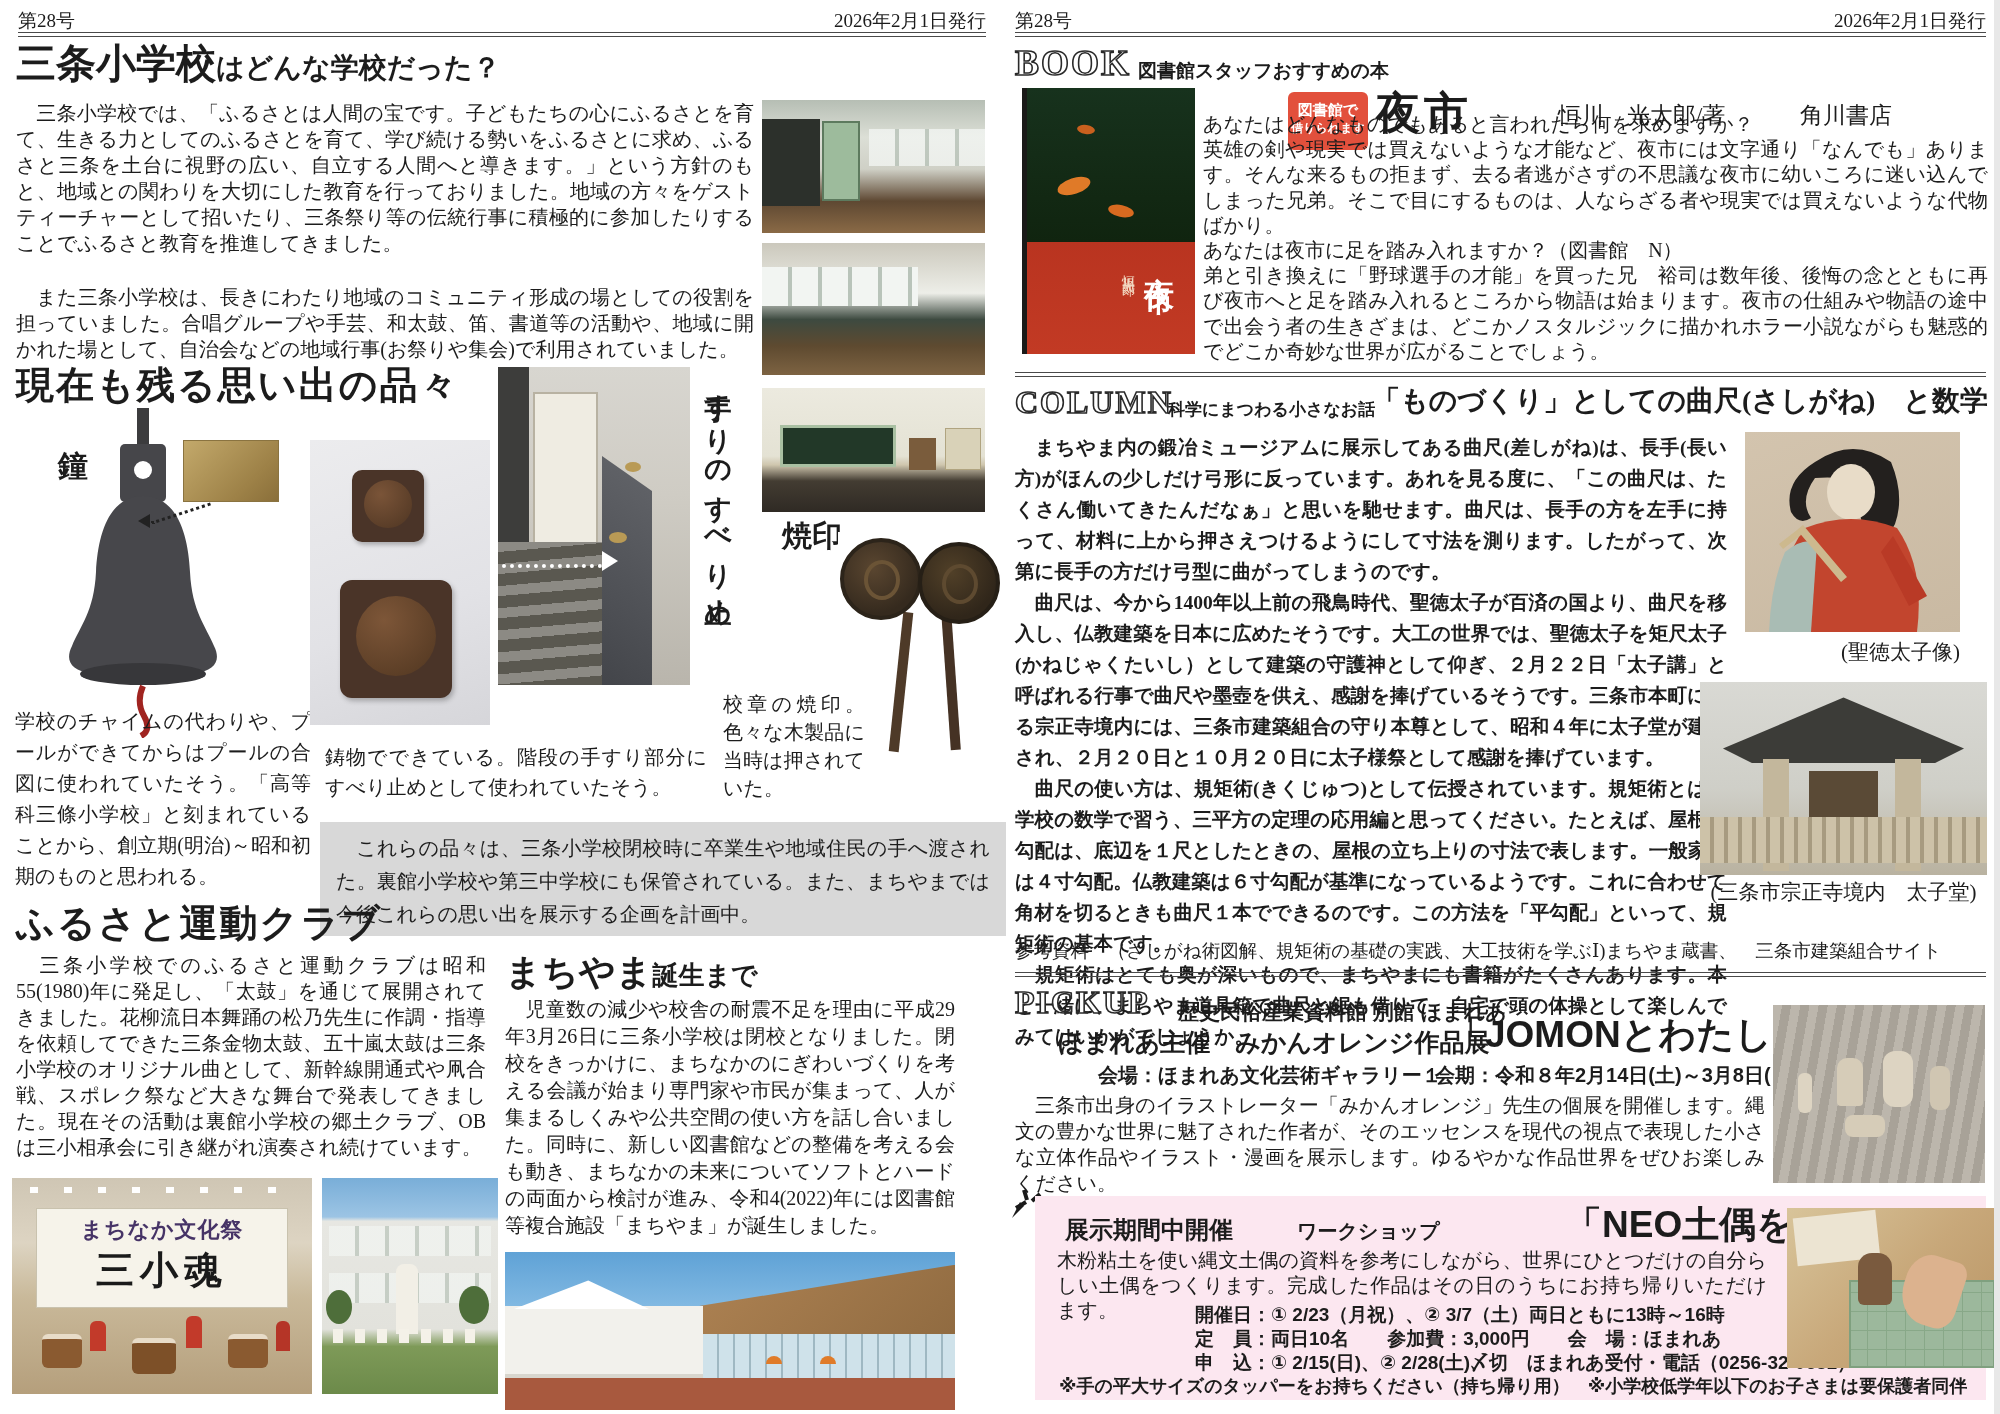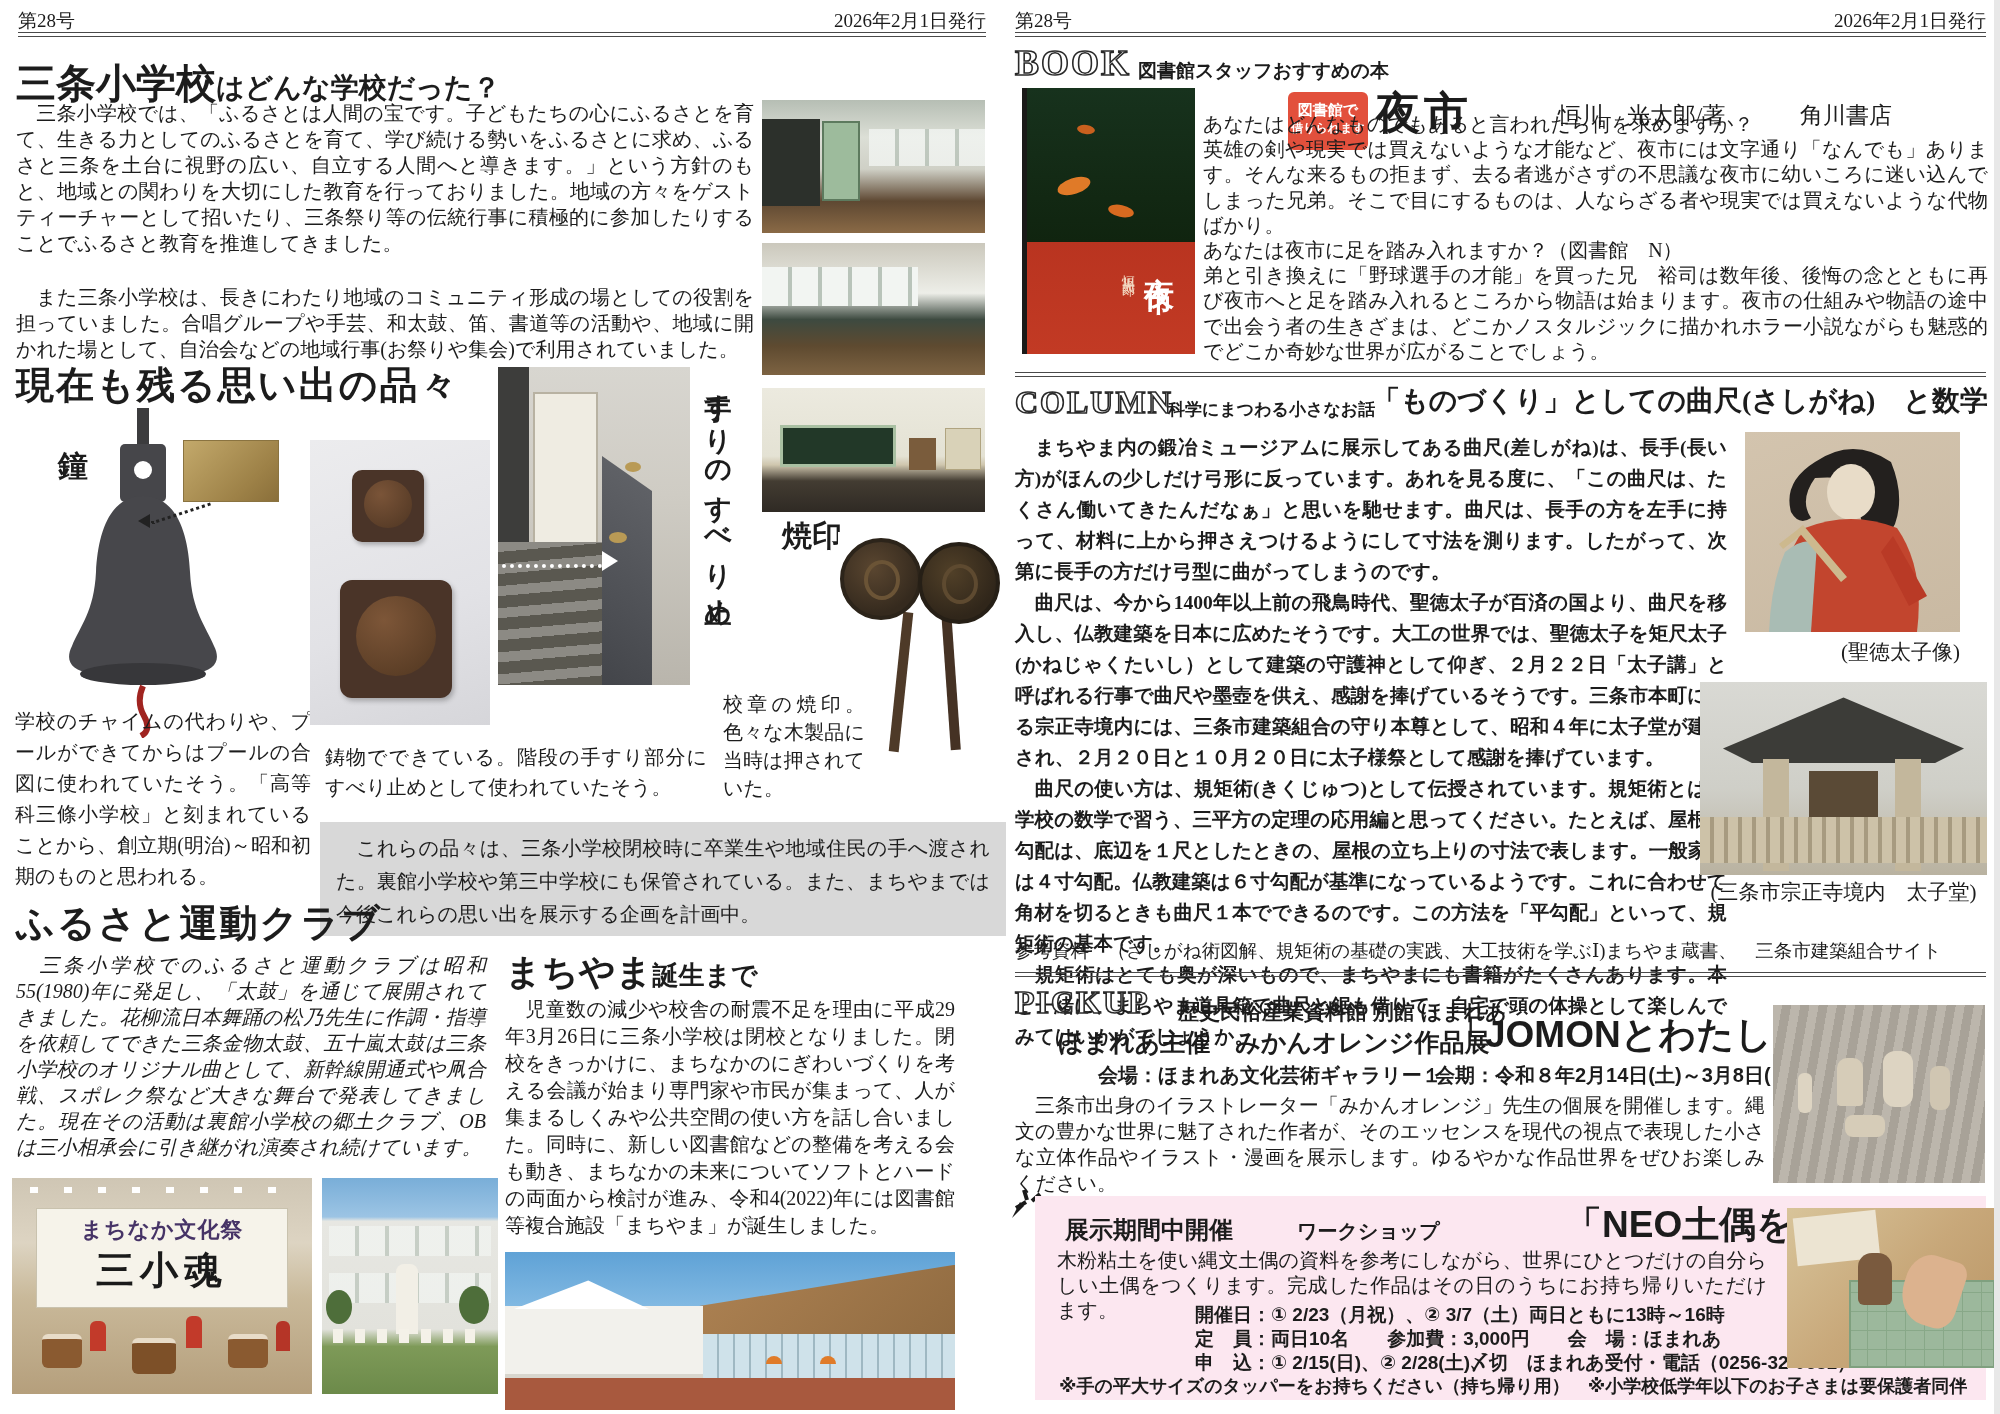--- a/index.html
+++ b/index.html
@@ -26,21 +26,21 @@
 </head>
 <body>
 
 <div id="canvas">
 
   <div class="abs" style="left:0;top:0;width:1000px;height:1414px;">
     <div class="abs issue" style="left:18px;top:8px;">第28号</div>
     <div class="abs pubdate" style="left:700px;top:8px;width:286px;">2026年2月1日発行</div>
     <div class="abs drule" style="left:18px;top:32px;width:968px;"></div>
 
-    <div class="abs" style="left:16px;top:56px;white-space:nowrap;">
+    <div class="abs" style="left:16px;top:36px;white-space:nowrap;">
       <span style="font-size:40px;font-weight:bold;">三条小学校</span><span style="font-size:28px;font-weight:bold;">はどんな学校だった？</span>
     </div>
     <div class="abs body20 just" style="left:16px;top:100px;width:738px;">　三条小学校では、「ふるさとは人間の宝です。子どもたちの心にふるさとを育て、生きる力としてのふるさとを育て、学び続ける勢いをふるさとに求め、ふるさと三条を土台に視野の広い、自立する人間へと導きます。」という方針のもと、地域との関わりを大切にした教育を行っておりました。地域の方々をゲストティーチャーとして招いたり、三条祭り等の伝統行事に積極的に参加したりすることでふるさと教育を推進してきました。</div>
     <div class="abs body20 just" style="left:16px;top:284px;width:738px;">　また三条小学校は、長きにわたり地域のコミュニティ形成の場としての役割を担っていました。合唱グループや手芸、和太鼓、笛、書道等の活動や、地域に開かれた場として、自治会などの地域行事(お祭りや集会)で利用されていました。</div>
 
     <div class="photo" style="left:762px;top:100px;width:223px;height:133px;background:linear-gradient(180deg,#b6beb4 0%,#dcdfd6 28%,#cfd0c6 52%,#5e4832 76%,#8a6a46 100%);">
       <div class="abs" style="left:0;top:14%;width:26%;height:66%;background:#2c302b;"></div>
       <div class="abs" style="left:27%;top:16%;width:17%;height:60%;background:#9dbb9c;border:2px solid #5d7a5e;"></div>
       <div class="abs winrow" style="left:48%;top:22%;width:52%;height:28%;opacity:.8;"></div>
     </div>
@@ -98,21 +98,21 @@
       <div class="abs" style="left:80px;top:10px;width:82px;height:82px;border-radius:50%;background:radial-gradient(circle at 40% 35%,#514028,#30261a 70%);border:4px solid #261f16;"></div>
       <div class="abs" style="left:104px;top:32px;width:36px;height:40px;border-radius:50%;border:4px solid #5e4a30;"></div>
     </div>
     <div class="abs cap just" style="left:723px;top:690px;width:142px;line-height:28px;">校章の焼印。色々な木製品に当時は押されていた。</div>
 
     <div class="abs" style="left:320px;top:822px;width:686px;height:114px;background:#d8d8d8;">
       <div class="cap just" style="padding:10px 16px;line-height:33px;">　これらの品々は、三条小学校閉校時に卒業生や地域住民の手へ渡された。裏館小学校や第三中学校にも保管されている。また、まちやまでは今後これらの思い出を展示する企画を計画中。</div>
     </div>
 
     <div class="abs" style="left:16px;top:898px;font-size:38px;font-weight:bold;letter-spacing:2px;">ふるさと運動クラブ</div>
-    <div class="abs just" style="left:16px;top:952px;width:470px;font-size:20px;line-height:26px;font-style:italic;">　三条小学校でのふるさと運動クラブは昭和55(1980)年に発足し、「太鼓」を通じて展開されてきました。花柳流日本舞踊の松乃先生に作調・指導を依頼してできた三条金物太鼓、五十嵐太鼓は三条小学校のオリジナル曲として、新幹線開通式や凧合戦、スポレク祭など大きな舞台で発表してきました。現在その活動は裏館小学校の郷土クラブ、OBは三小相承会に引き継がれ演奏され続けています。</div>
+    <div class="abs just" style="left:16px;top:952px;width:470px;font-size:20px;line-height:26px;">　三条小学校でのふるさと運動クラブは昭和55(1980)年に発足し、「太鼓」を通じて展開されてきました。花柳流日本舞踊の松乃先生に作調・指導を依頼してできた三条金物太鼓、五十嵐太鼓は三条小学校のオリジナル曲として、新幹線開通式や凧合戦、スポレク祭など大きな舞台で発表してきました。現在その活動は裏館小学校の郷土クラブ、OBは三小相承会に引き継がれ演奏され続けています。</div>
 
     <div class="abs" style="left:505px;top:948px;white-space:nowrap;">
       <span style="font-size:36px;font-weight:bold;">まちやま</span><span style="font-size:26px;font-weight:bold;">誕生まで</span>
     </div>
     <div class="abs just" style="left:505px;top:996px;width:450px;font-size:20px;line-height:27px;">　児童数の減少や校舎の耐震不足を理由に平成29年3月26日に三条小学校は閉校となりました。閉校をきっかけに、まちなかのにぎわいづくりを考える会議が始まり専門家や市民が集まって、人が集まるしくみや公共空間の使い方を話し合いました。同時に、新しい図書館などの整備を考える会も動き、まちなかの未来についてソフトとハードの両面から検討が進み、令和4(2022)年には図書館等複合施設「まちやま」が誕生しました。</div>
 
     <div class="photo" style="left:12px;top:1178px;width:300px;height:216px;background:linear-gradient(180deg,#cfc6b4 0%,#ddd4c2 30%,#c9b99a 55%,#b59f7c 100%);">
       <div class="abs" style="left:6%;top:4%;width:88%;height:6px;background:repeating-linear-gradient(90deg,#fff 0 8px,transparent 8px 34px);"></div>
       <div class="abs" style="left:8%;top:14%;width:84%;height:46%;background:#f6f3ea;border:1px solid #c9c2ae;text-align:center;">
         <div class="gothic" style="font-size:22px;font-weight:bold;color:#463366;margin-top:6px;letter-spacing:1px;">まちなか文化祭</div>

